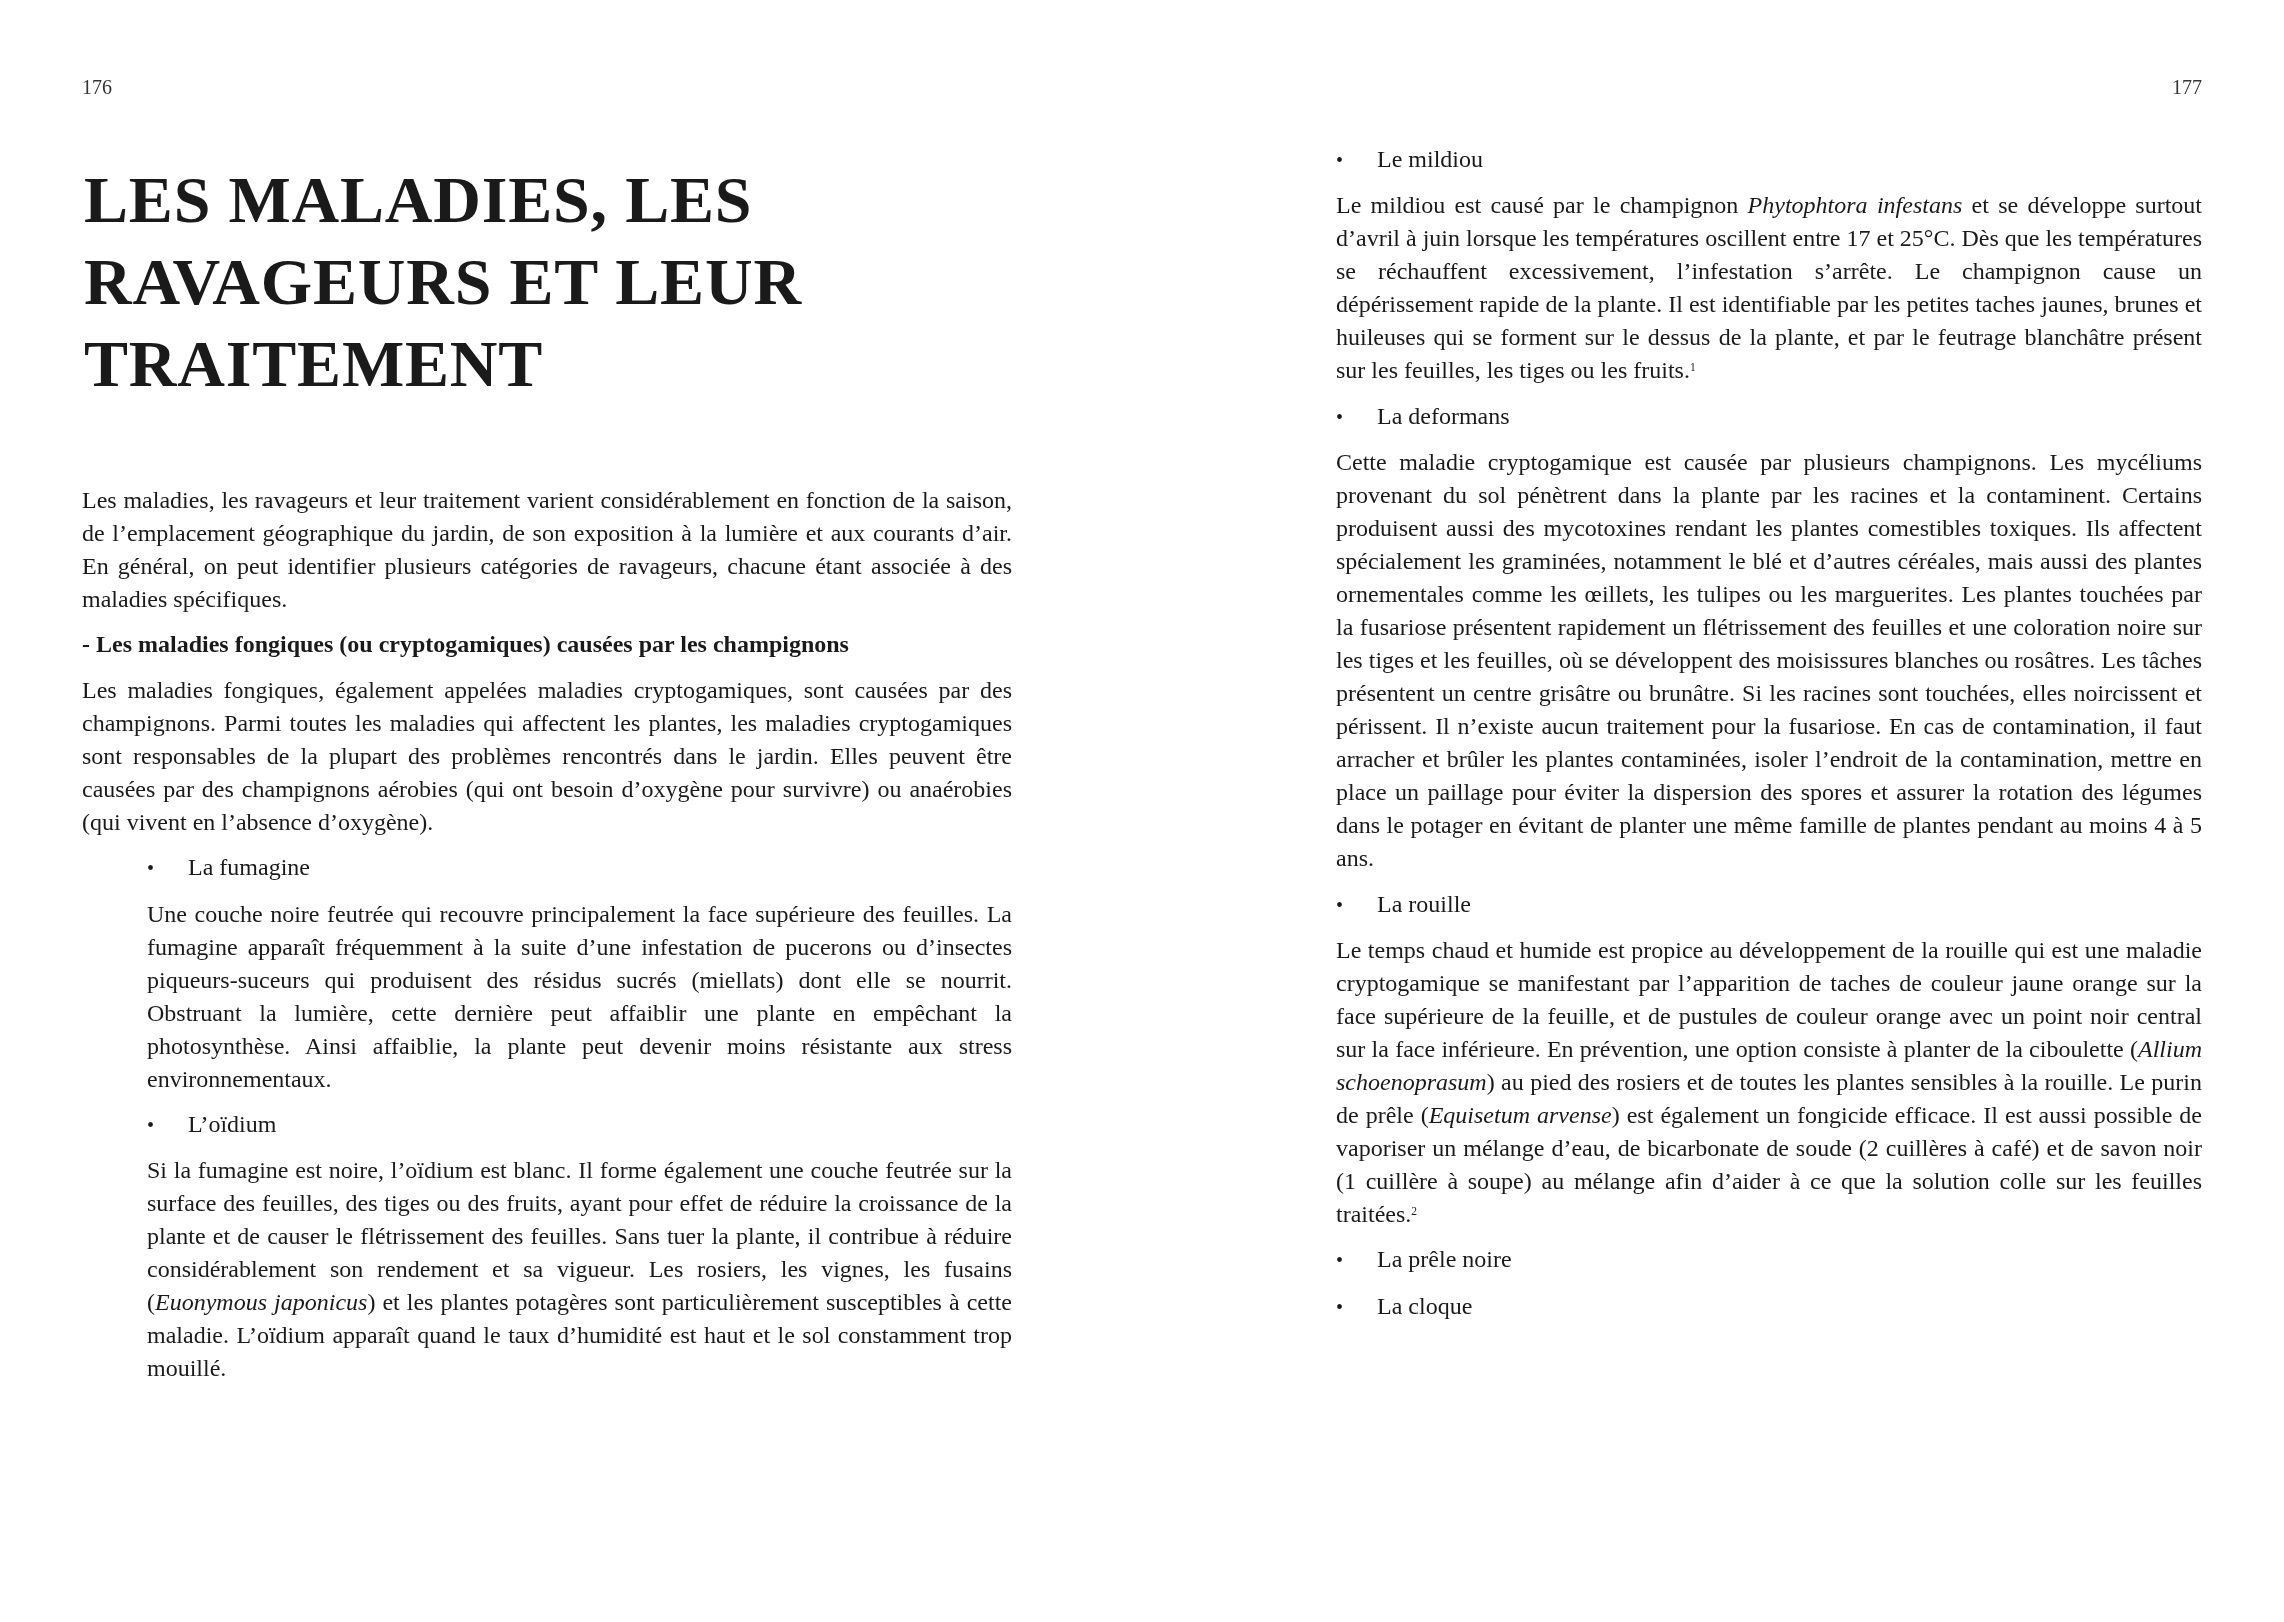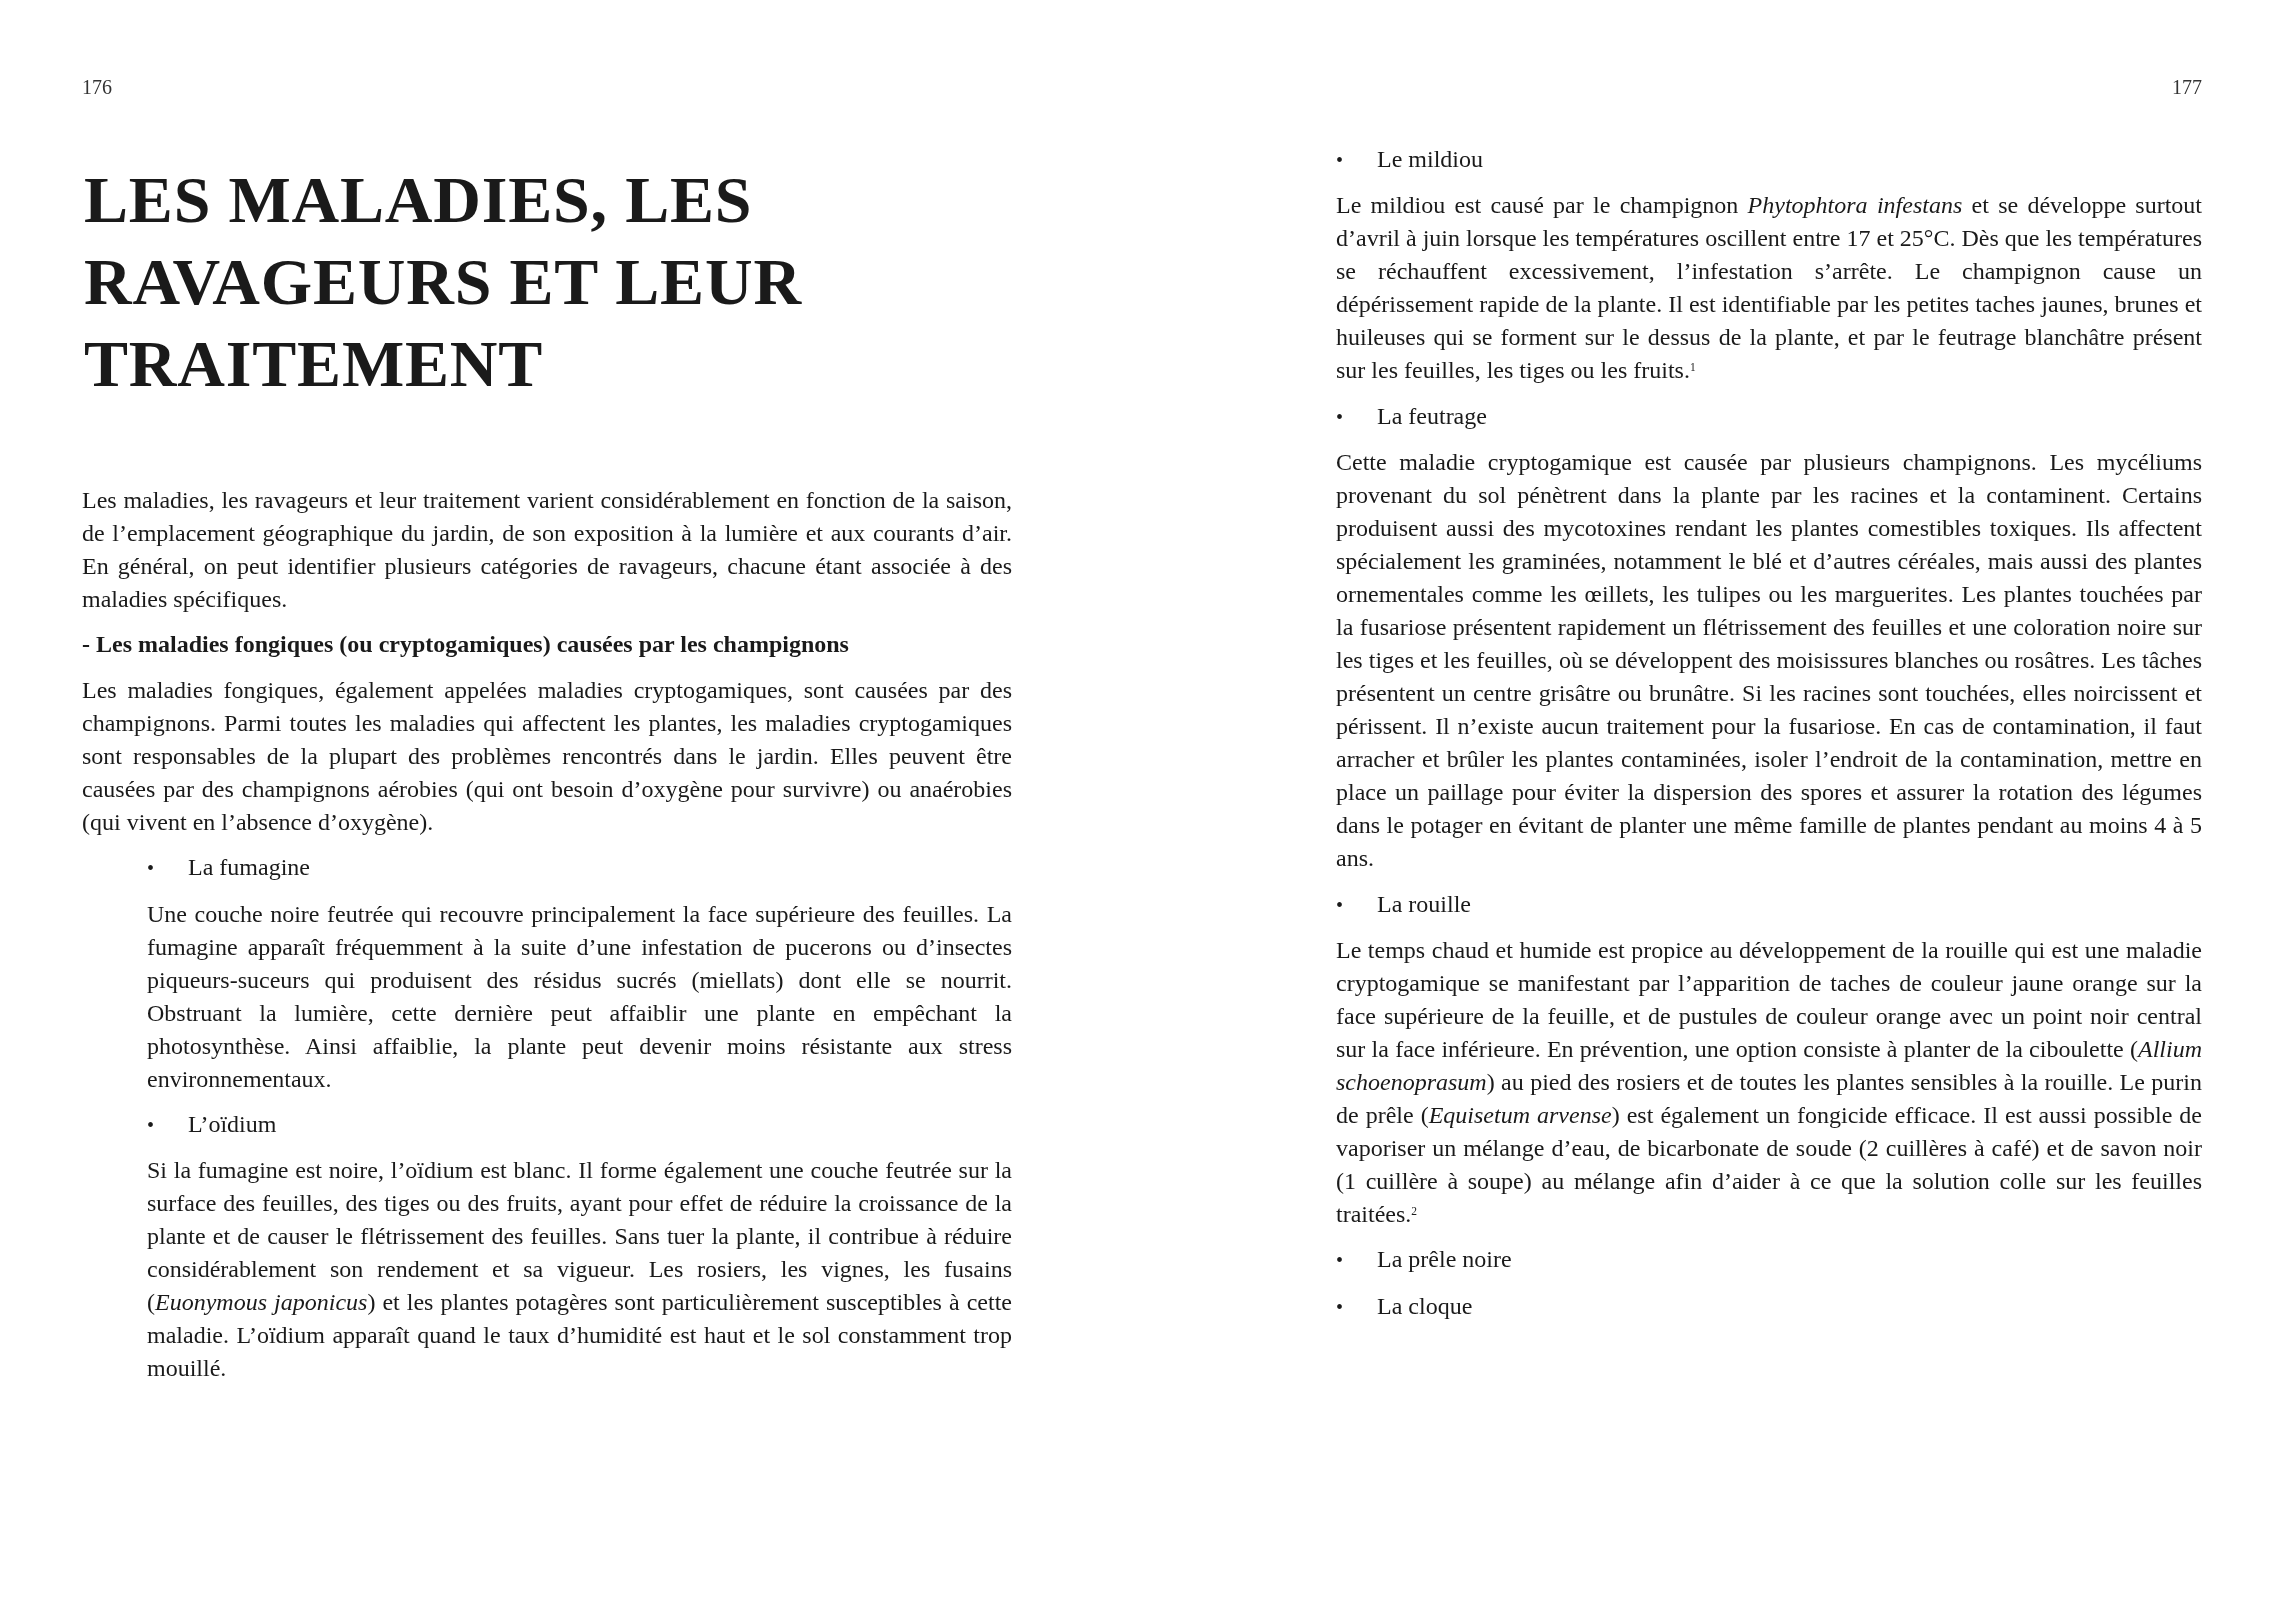--- a/index.html
+++ b/index.html
@@ -60,21 +60,21 @@
   <div class="pnum">177</div>
   <div class="col" id="right-col">
     <div class="bullet">
       <span class="dot">•</span>
       <span>Le mildiou</span>
     </div>
     <p><span>Le mildiou est causé par le champignon </span><em>Phytophtora infestans</em><span> et se développe surtout d’avril à juin lorsque les températures oscillent entre 17 et 25°C. Dès que les températures se réchauffent excessivement, l’infestation s’arrête. Le champignon cause un dépérissement rapide de la plante. Il est identifiable par les petites taches jaunes, brunes et huileuses qui se forment sur le dessus de la plante, et par le feutrage blanchâtre présent sur les feuilles, les tiges ou les fruits.</span><sup>1</sup></p>
 
     <div class="bullet">
       <span class="dot">•</span>
-      <span>La feutrage</span>
+      <span>La deformans</span>
     </div>
     <p>Cette maladie cryptogamique est causée par plusieurs champignons. Les mycéliums provenant du sol pénètrent dans la plante par les racines et la contaminent. Certains produisent aussi des mycotoxines rendant les plantes comestibles toxiques. Ils affectent spécialement les graminées, notamment le blé et d’autres céréales, mais aussi des plantes ornementales comme les œillets, les tulipes ou les marguerites. Les plantes touchées par la fusariose présentent rapidement un flétrissement des feuilles et une coloration noire sur les tiges et les feuilles, où se développent des moisissures blanches ou rosâtres. Les tâches présentent un centre grisâtre ou brunâtre. Si les racines sont touchées, elles noircissent et périssent. Il n’existe aucun traitement pour la fusariose. En cas de contamination, il faut arracher et brûler les plantes contaminées, isoler l’endroit de la contamination, mettre en place un paillage pour éviter la dispersion des spores et assurer la rotation des légumes dans le potager en évitant de planter une même famille de plantes pendant au moins 4 à 5 ans.</p>
 
     <div class="bullet">
       <span class="dot">•</span>
       <span>La rouille</span>
     </div>
     <p><span>Le temps chaud et humide est propice au développement de la rouille qui est une maladie cryptogamique se manifestant par l’apparition de taches de couleur jaune orange sur la face supérieure de la feuille, et de pustules de couleur orange avec un point noir central sur la face inférieure. En prévention, une option consiste à planter de la ciboulette (</span><em>Allium schoenoprasum</em><span>) au pied des rosiers et de toutes les plantes sensibles à la rouille. Le purin de prêle (</span><em>Equisetum arvense</em><span>) est également un fongicide efficace. Il est aussi possible de vaporiser un mélange d’eau, de bicarbonate de soude (2 cuillères à café) et de savon noir (1 cuillère à soupe) au mélange afin d’aider à ce que la solution colle sur les feuilles traitées.</span><sup>2</sup></p>
 
     <div class="bullet">

